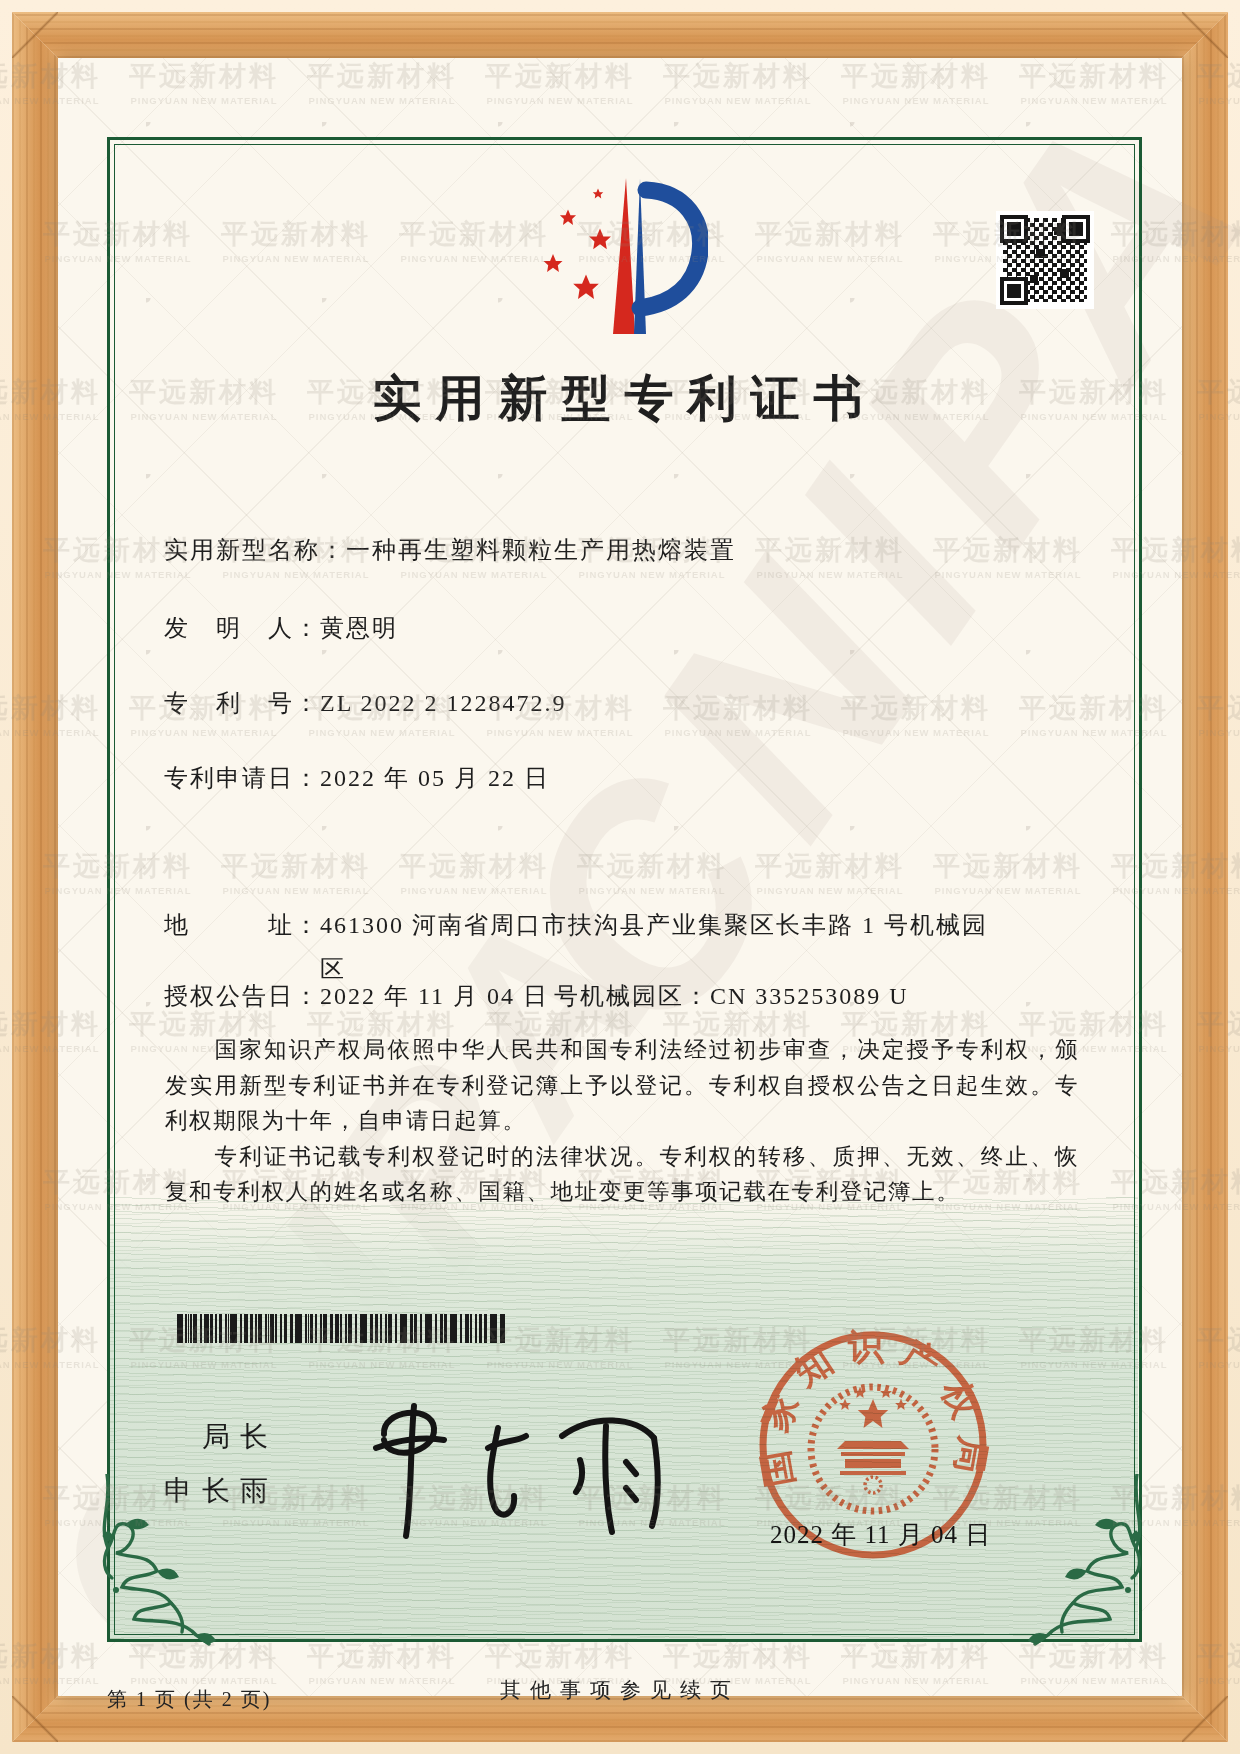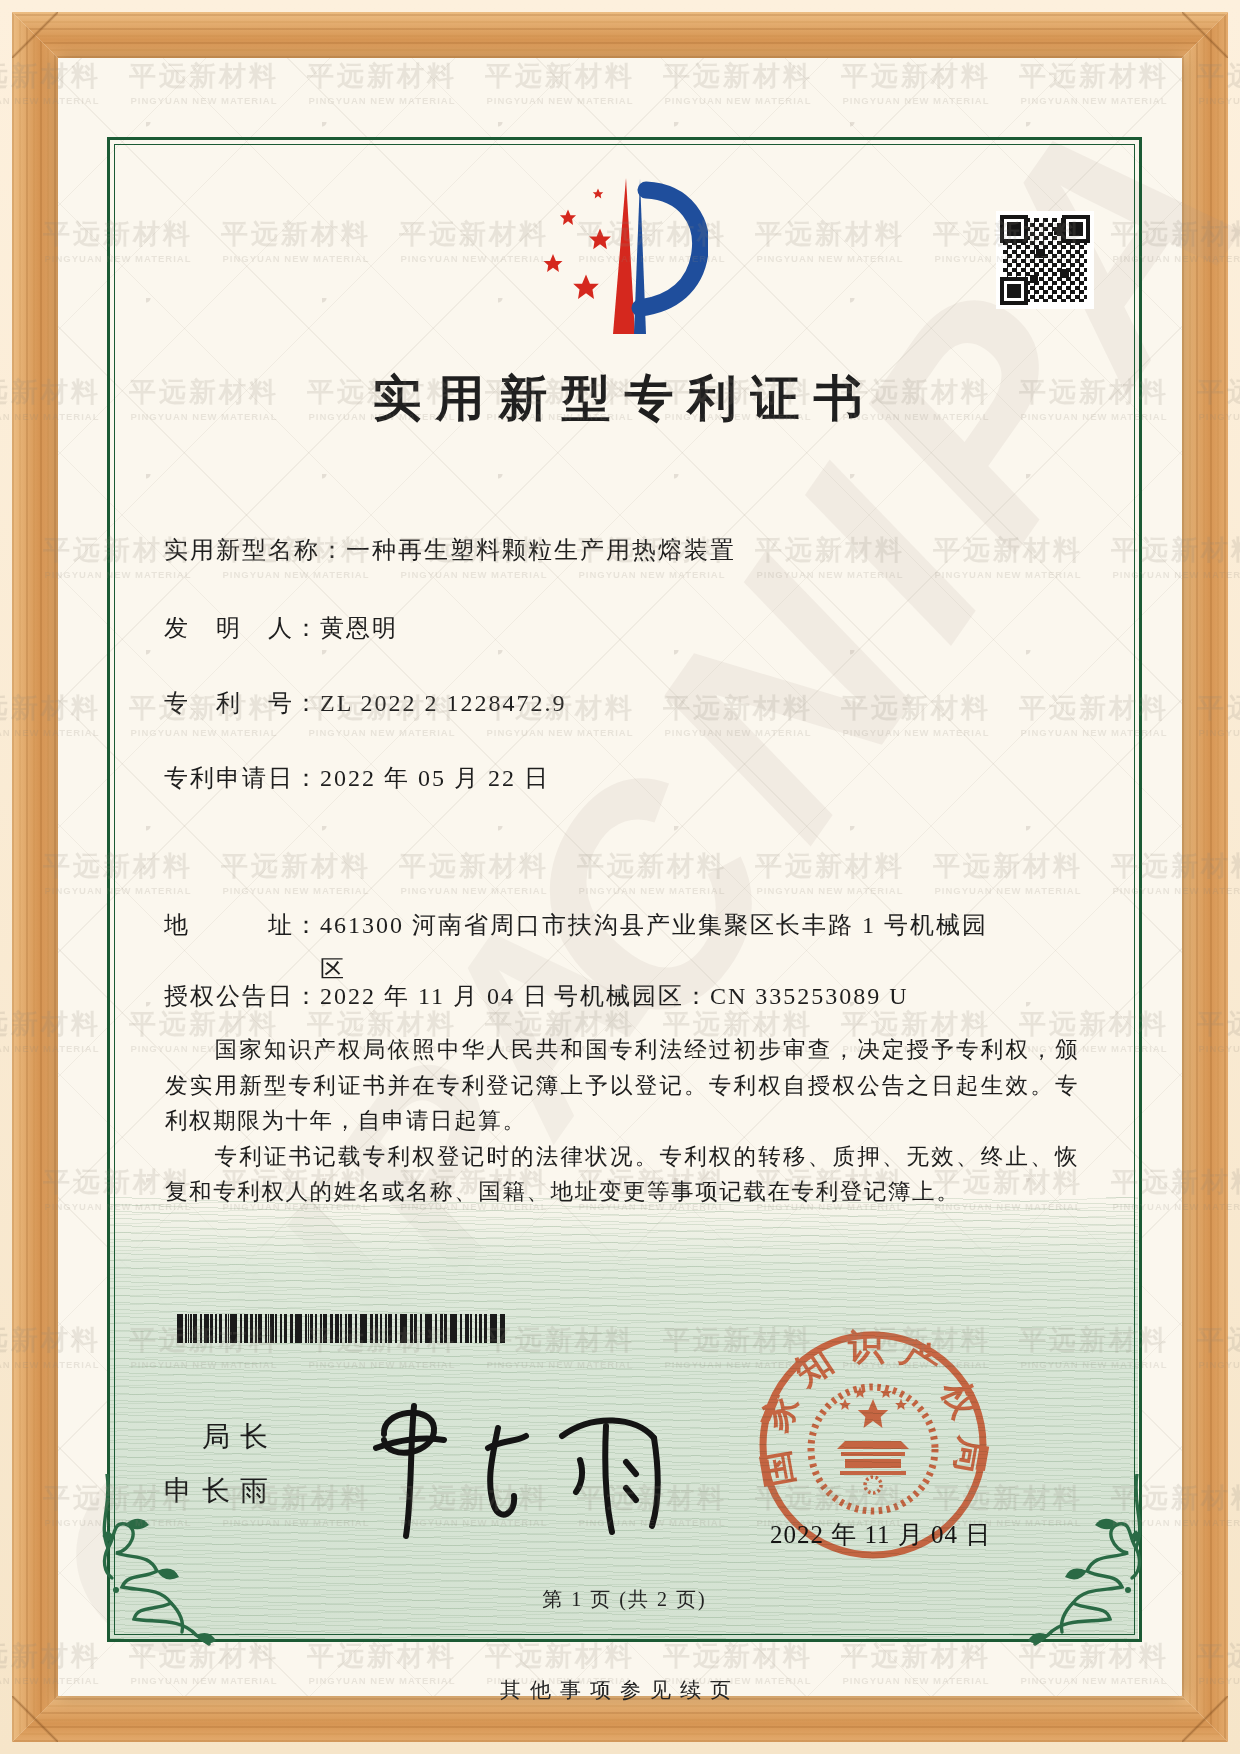--- a/index.html
+++ b/index.html
@@ -74,21 +74,21 @@
       repeating-linear-gradient(90deg,#1a1a1a 0 1px,rgba(0,0,0,0) 1px 8px),
       repeating-linear-gradient(90deg,#1a1a1a 0 3px,rgba(0,0,0,0) 3px 13px);}
 
   .signer-title{position:absolute;left:106px;top:1360px;font-size:28px;letter-spacing:10px;color:#1c1c1c;z-index:6;margin-left:38px;}
   .signer-name{position:absolute;left:106px;top:1414px;font-size:28px;letter-spacing:10px;color:#1c1c1c;z-index:6;}
   .signature{position:absolute;left:308px;top:1326px;z-index:7;}
 
   .seal{position:absolute;left:696px;top:1268px;width:238px;height:238px;z-index:7;opacity:.9;mix-blend-mode:multiply;}
   .seal-date{position:absolute;left:712px;top:1460px;width:250px;font-size:25px;letter-spacing:1px;color:#141414;z-index:8;white-space:nowrap;}
 
-  .footer-page{position:absolute;left:49px;top:1528px;width:1035px;text-align:center;font-size:20px;letter-spacing:2px;color:#222;z-index:6;}
+  .footer-page{position:absolute;left:49px;top:1628px;width:1035px;font-size:20px;letter-spacing:2px;color:#222;z-index:6;}
   .footer-note{position:absolute;left:0;top:1618px;width:100%;text-align:center;font-size:21px;letter-spacing:9px;color:#222;z-index:6;}
 
   
   .watermark-layer{position:absolute;inset:0;z-index:30;pointer-events:none;}
   .wm-tile{position:absolute;width:172px;text-align:center;color:#8e8679;opacity:.17;font-family:"Liberation Sans","DejaVu Sans",sans-serif;font-weight:bold;}
   .wm-cn{font-size:27px;letter-spacing:3px;}
   .wm-en{font-size:9.5px;letter-spacing:1px;margin-top:1px;}
 </style>
 </head>
 <body>

